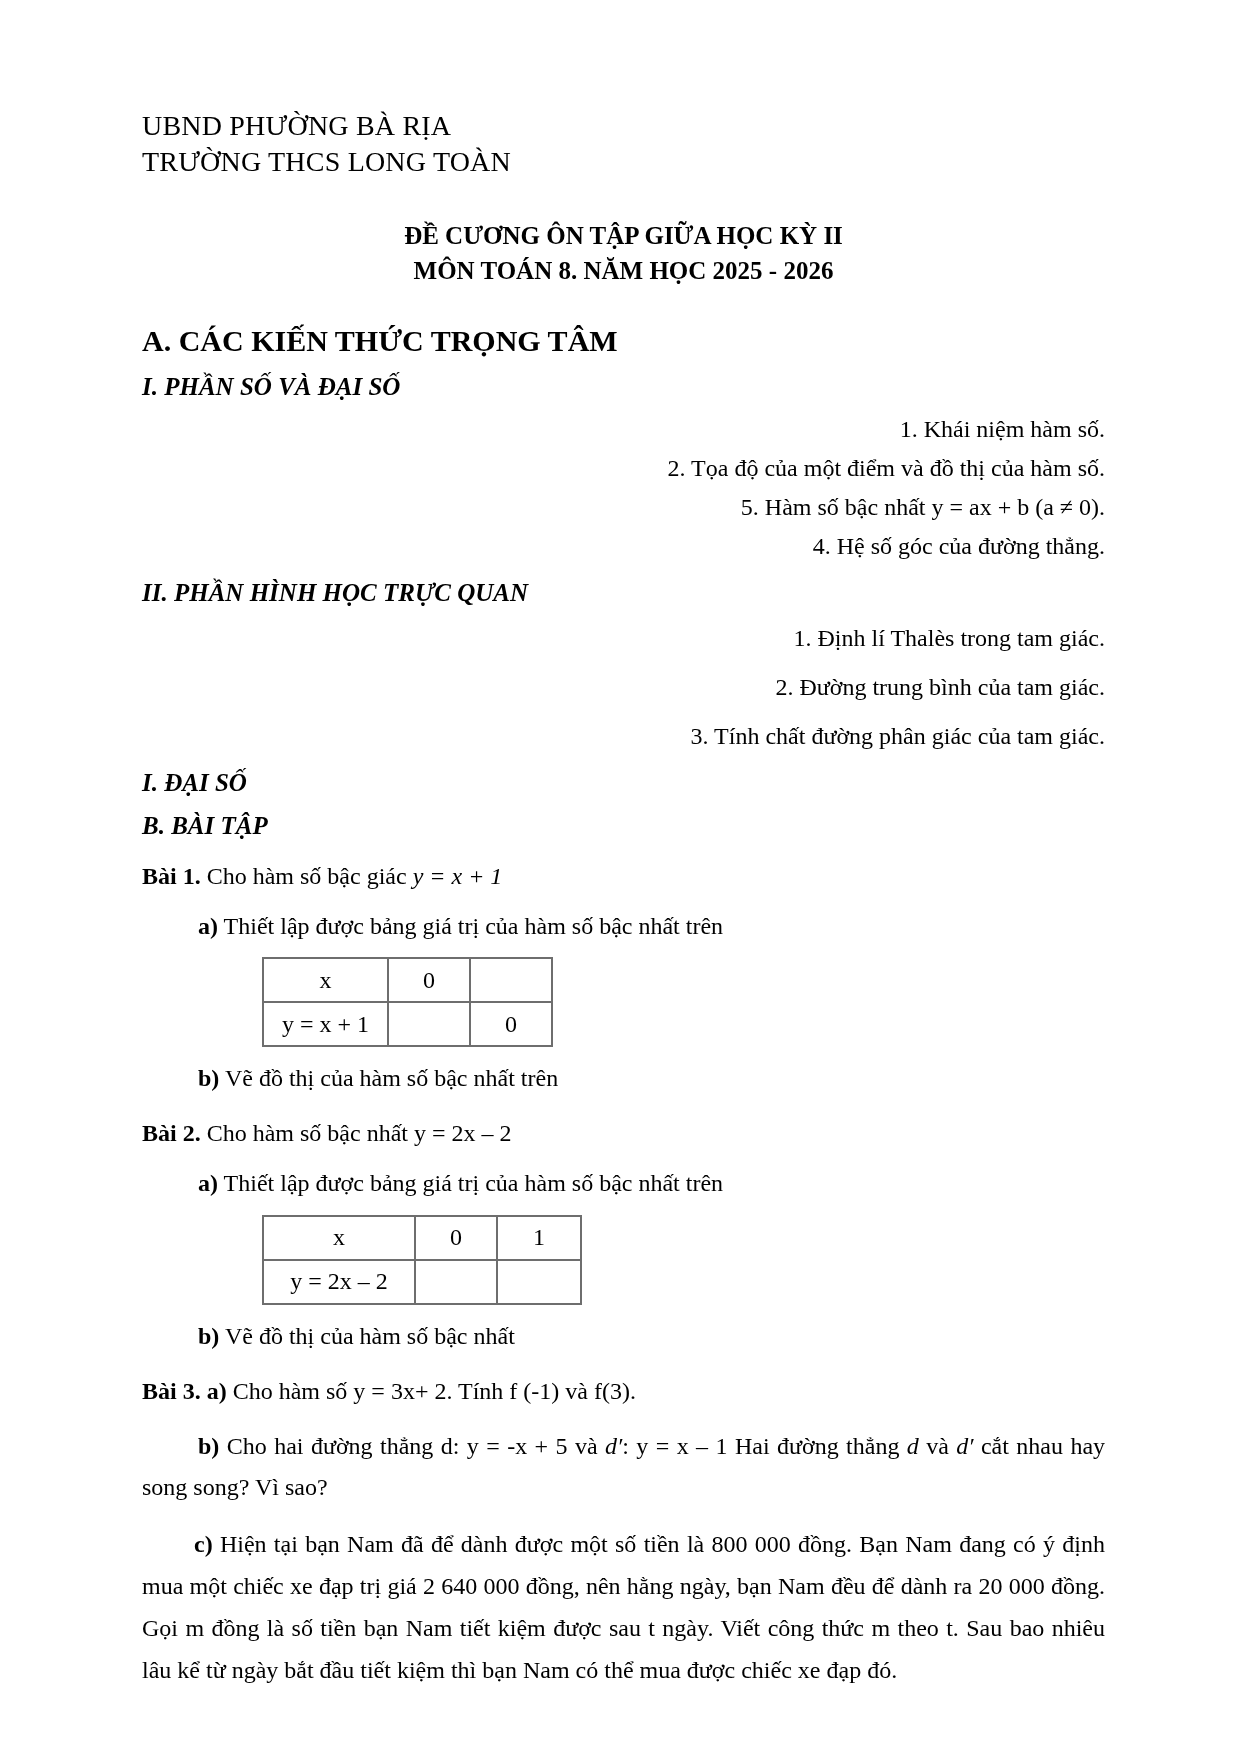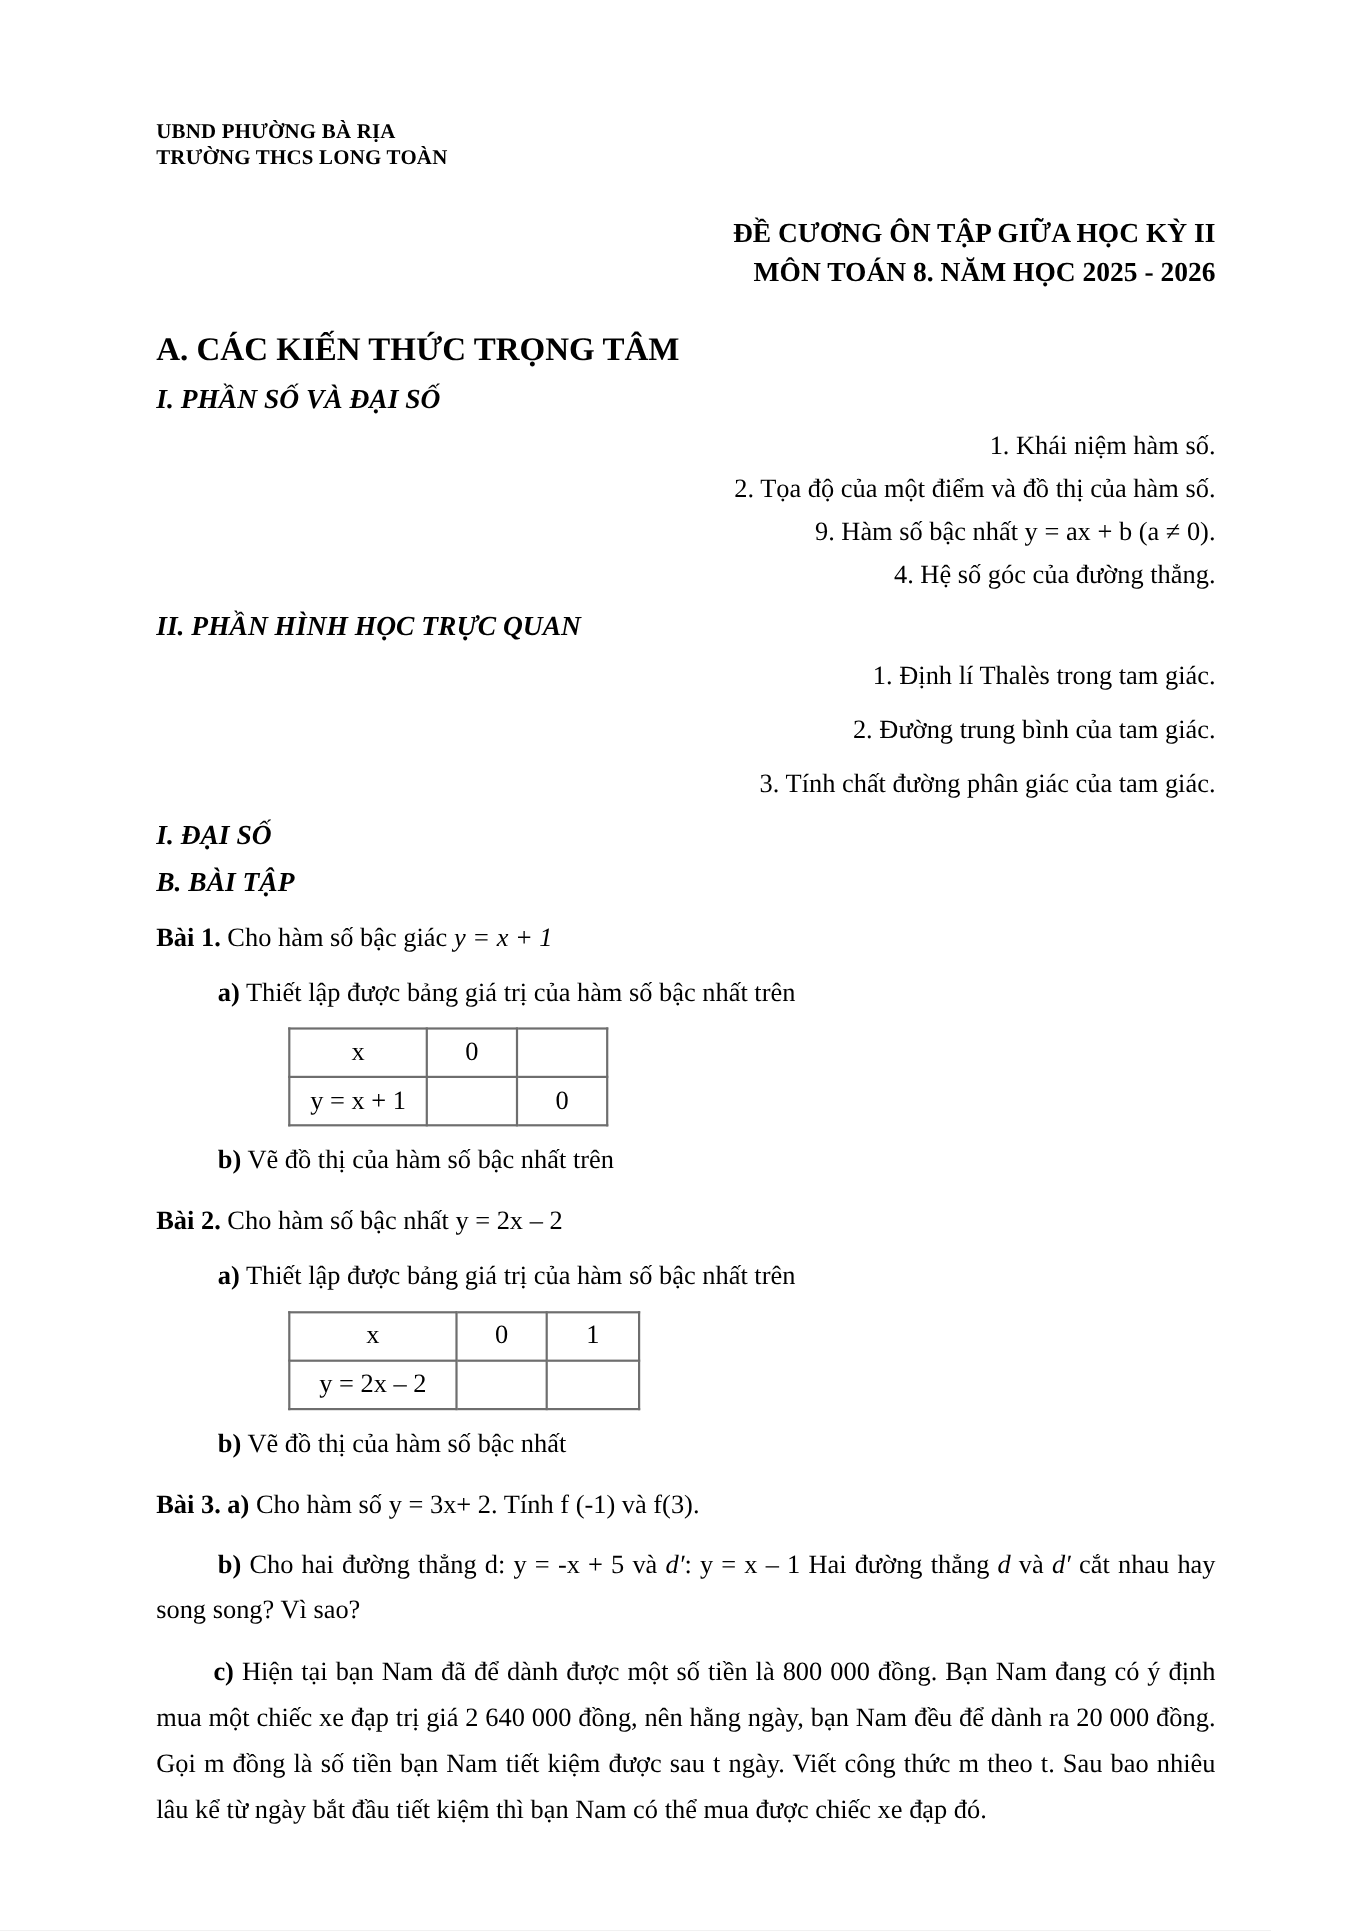--- a/index.html
+++ b/index.html
@@ -9,27 +9,27 @@
     margin:0 auto;
     background:#ffffff;
     color:#000;
     font-family:"Liberation Serif","DejaVu Serif",serif;
     font-size:24px;
     box-sizing:border-box;
     padding:108px 136px 0 142px;
     overflow:hidden;
   }
   .school-header div{
-    font-weight:bold;
-    font-size:19px;
+    font-weight:normal;
+    font-size:28px;
     line-height:1.28;
     letter-spacing:.2px;
   }
   .doc-title{
-    text-align:right;
+    text-align:center;
     font-weight:bold;
     font-size:25px;
     line-height:1.4;
     margin-top:38px;
   }
   .heading-a{
     font-size:30px;
     font-weight:bold;
     margin:36px 0 0 0;
   }
@@ -97,21 +97,21 @@
     <div>ĐỀ CƯƠNG ÔN TẬP GIỮA HỌC KỲ II</div>
     <div>MÔN TOÁN 8. NĂM HỌC 2025 - 2026</div>
   </div>
 
   <div class="heading-a">A. CÁC KIẾN THỨC TRỌNG TÂM</div>
 
   <div class="heading-sub">I. PHẦN SỐ VÀ ĐẠI SỐ</div>
   <div class="kt-list">
     <p>1. Khái niệm hàm số.</p>
     <p>2. Tọa độ của một điểm và đồ thị của hàm số.</p>
-    <p>9. Hàm số bậc nhất y = ax + b (a ≠ 0).</p>
+    <p>5. Hàm số bậc nhất y = ax + b (a ≠ 0).</p>
     <p>4. Hệ số góc của đường thẳng.</p>
   </div>
 
   <div class="heading-sub">II. PHẦN HÌNH HỌC TRỰC QUAN</div>
   <div class="kt-list spaced">
     <p>1. Định lí Thalès trong tam giác.</p>
     <p>2. Đường trung bình của tam giác.</p>
     <p>3. Tính chất đường phân giác của tam giác.</p>
   </div>
 

